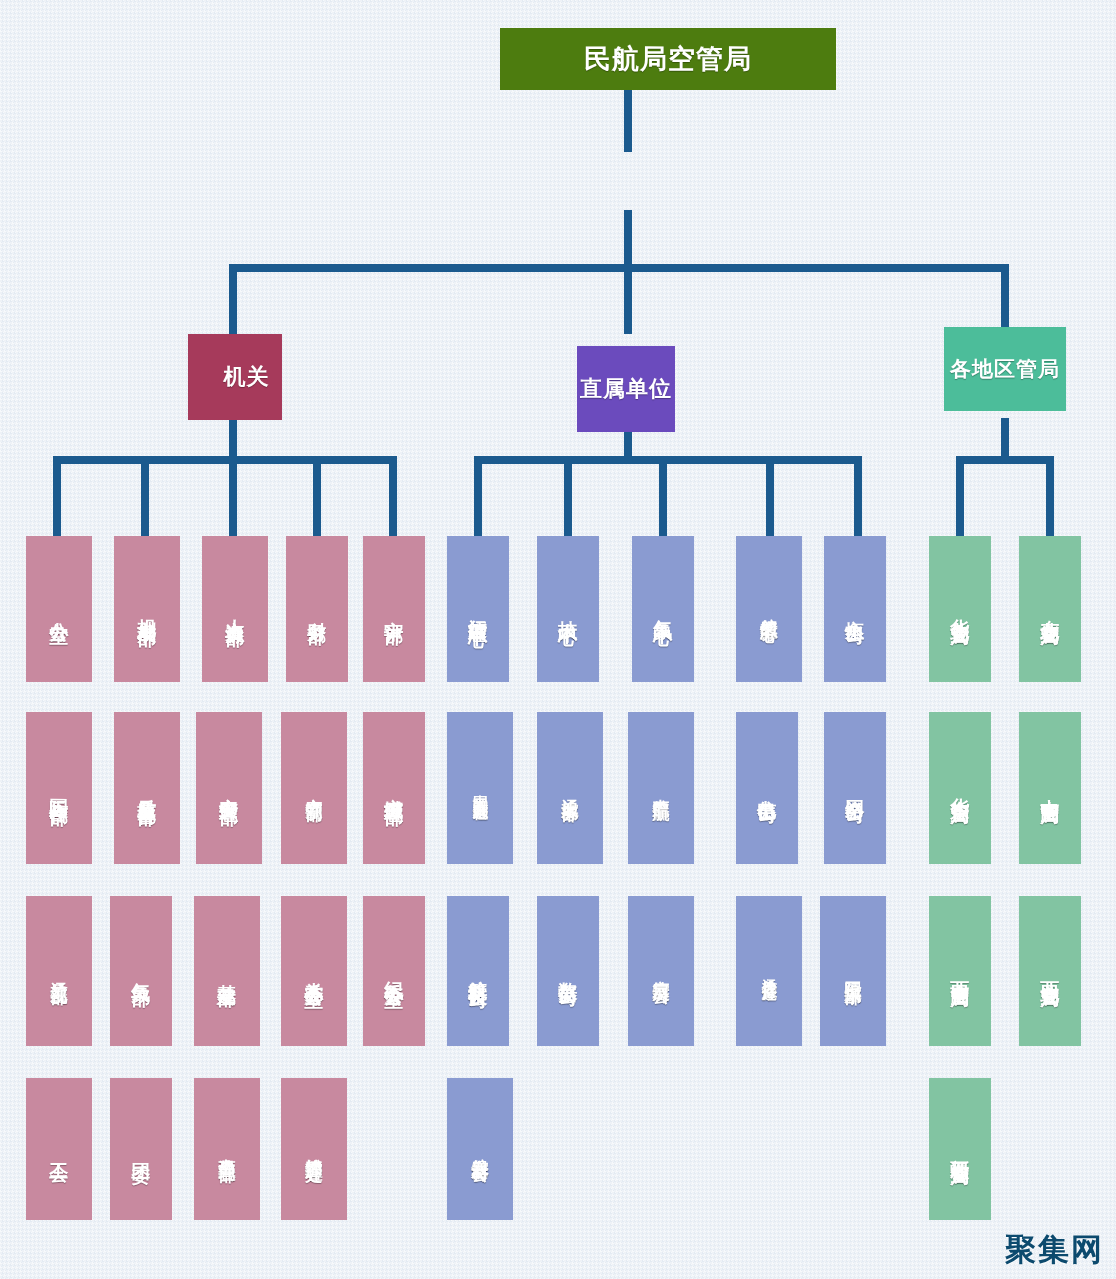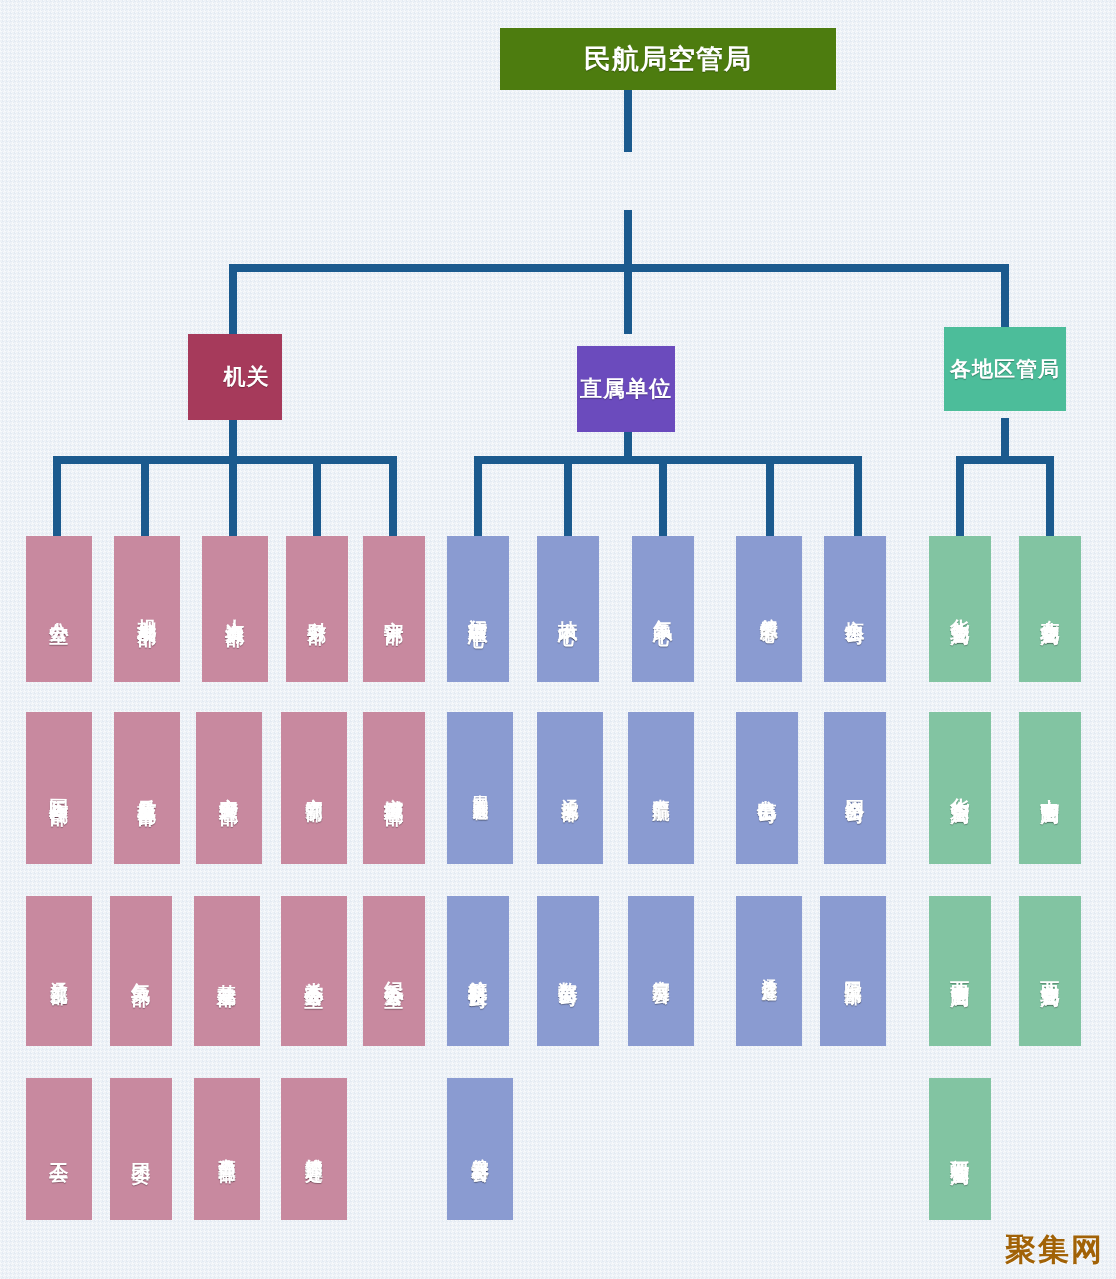--- a/index.html
+++ b/index.html
@@ -77,21 +77,21 @@
   .direct { background: #8a9bd1; }
   .region { background: #82c4a2; }
 
   
   #watermark {
     position: absolute;
     right: 12px;
     bottom: 8px;
     font-size: 31px;
     font-weight: 700;
-    color: #a16207;
+    color: #0c4a6e;
     letter-spacing: 2px;
     text-shadow: 0 1px 1px rgba(255,255,255,.9);
     z-index: 5;
   }
 </style>
 </head>
 <body>
 
 <div id="texture"></div>
 

